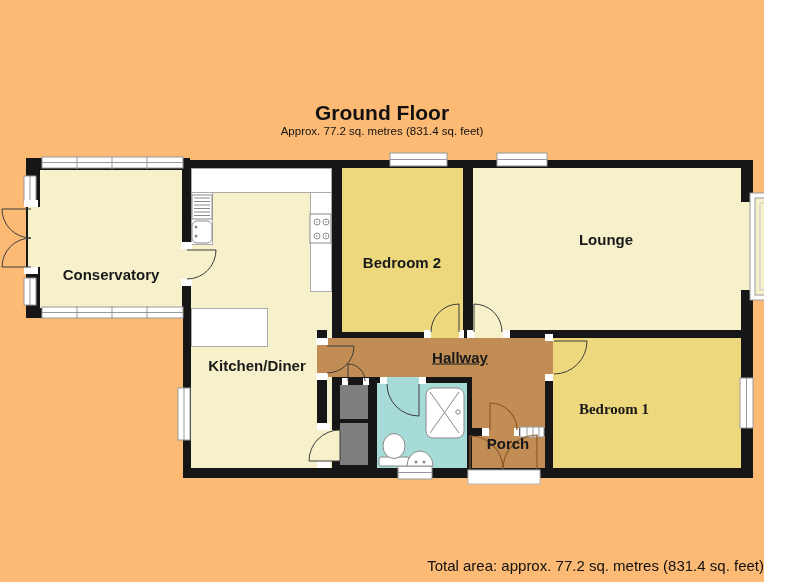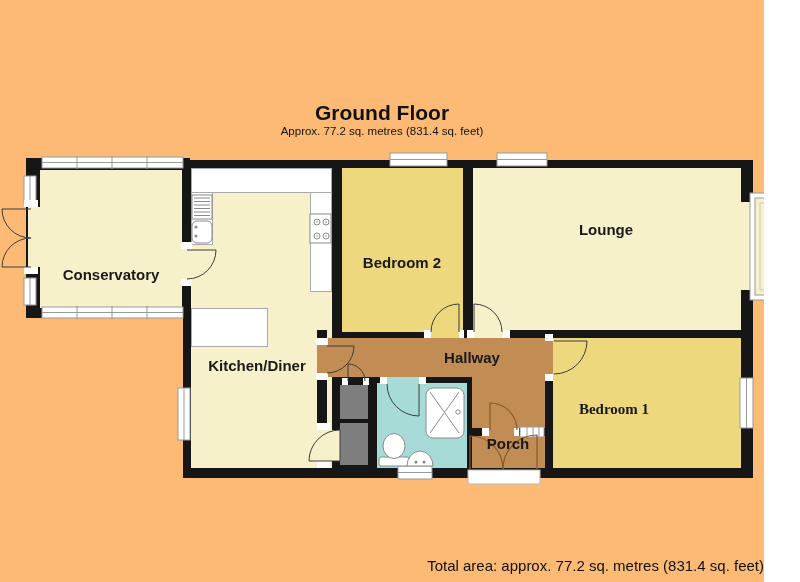--- a/index.html
+++ b/index.html
@@ -191,19 +191,19 @@
       <circle class="fixd" cx="317" cy="222" r="0.8"></circle>
         <circle class="fixd" cx="326" cy="222" r="0.8"></circle>
       <circle class="fixd" cx="317" cy="236" r="0.8"></circle>
         <circle class="fixd" cx="326" cy="236" r="0.8"></circle>
     </g>
   </svg>
 
   <div class="lbl" style="left:111px;top:246px;margin-top:28px;">Conservatory</div>
   <div class="lbl" style="left:257px;top:365px;">Kitchen/Diner</div>
   <div class="lbl" style="left:402px;top:262px;">Bedroom 2</div>
-  <div class="lbl" style="left:606px;top:229px;">Lounge</div>
-  <div class="lbl" style="left:472px;top:357px;">Hallway</div>
+  <div class="lbl" style="left:606px;top:239px;">Lounge</div>
+  <div class="lbl" style="left:460px;top:357px;text-decoration:underline;">Hallway</div>
   <div class="lbl" style="left:614px;top:409px;font-family:Liberation Serif, serif;">Bedroom 1</div>
   <div class="lbl" style="left:508px;top:443px;font-size:15px;">Porch</div>
 
   <div id="footer">Total area: approx. 77.2 sq. metres (831.4 sq. feet)</div>
 </div>
 
 </body></html>

